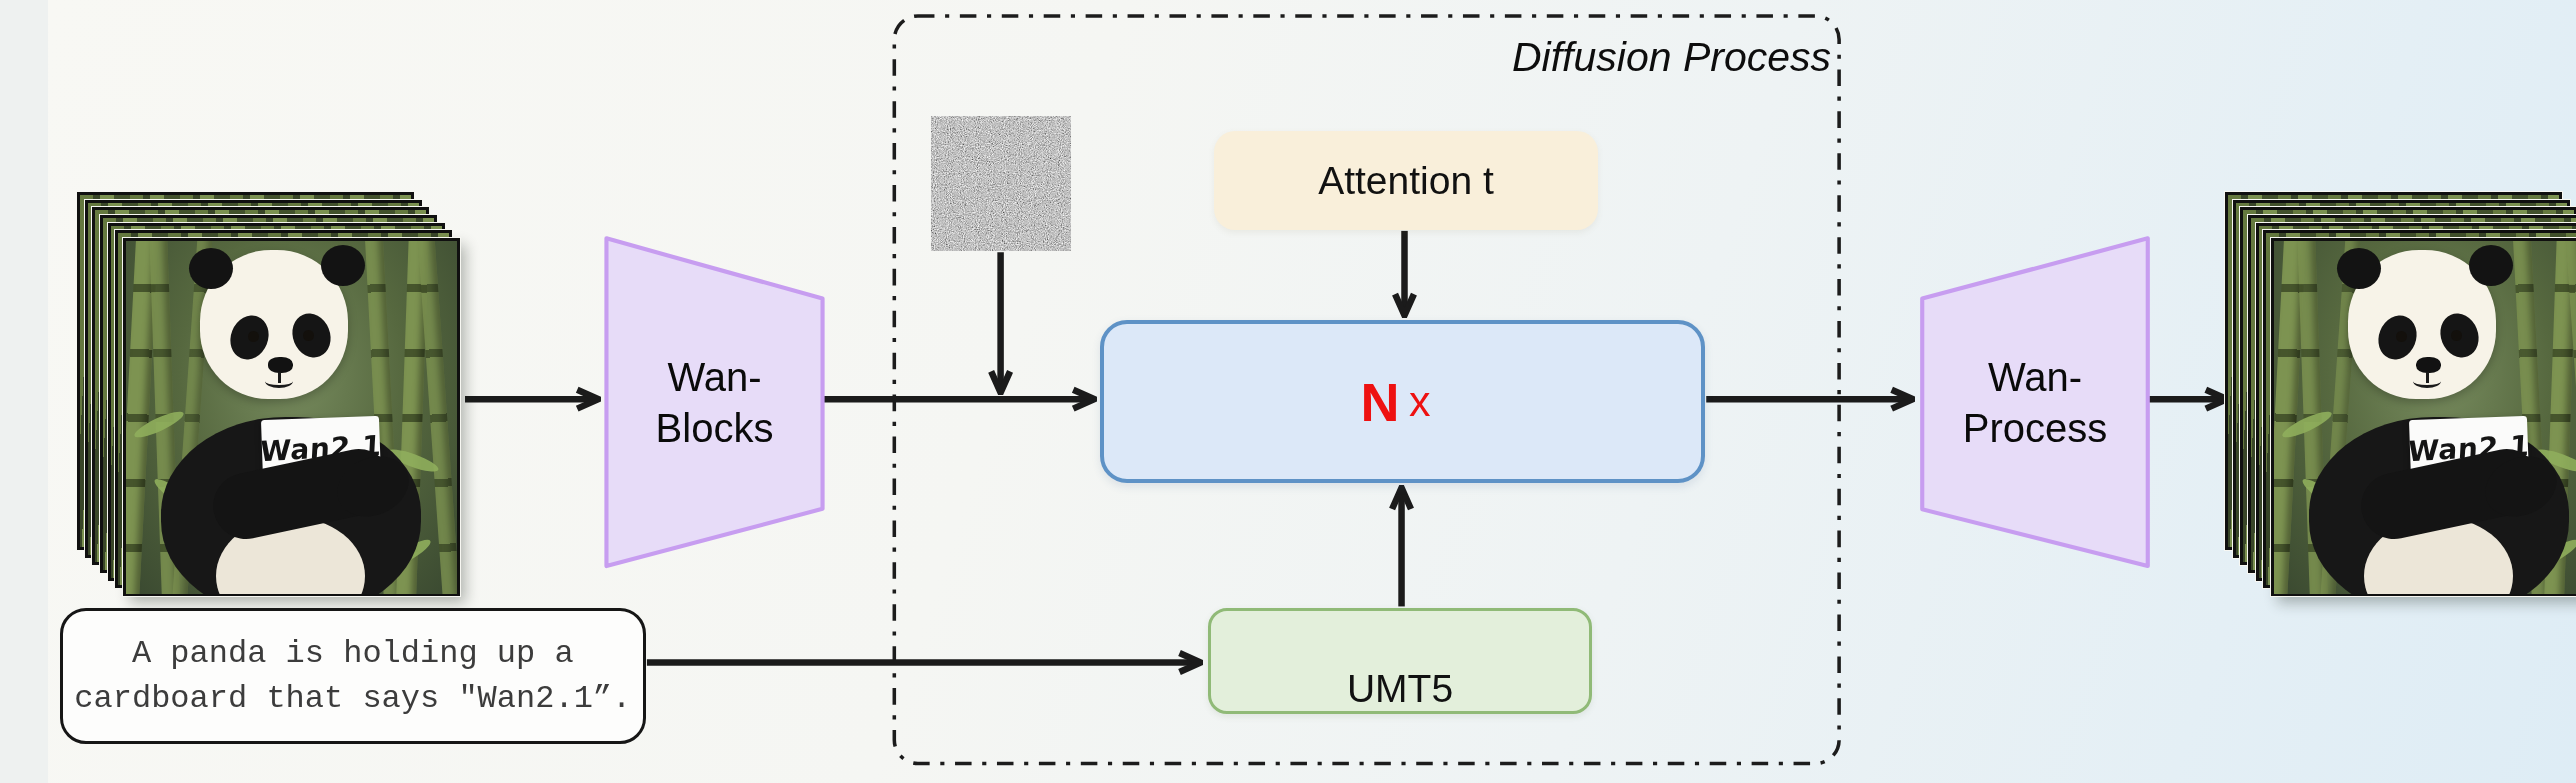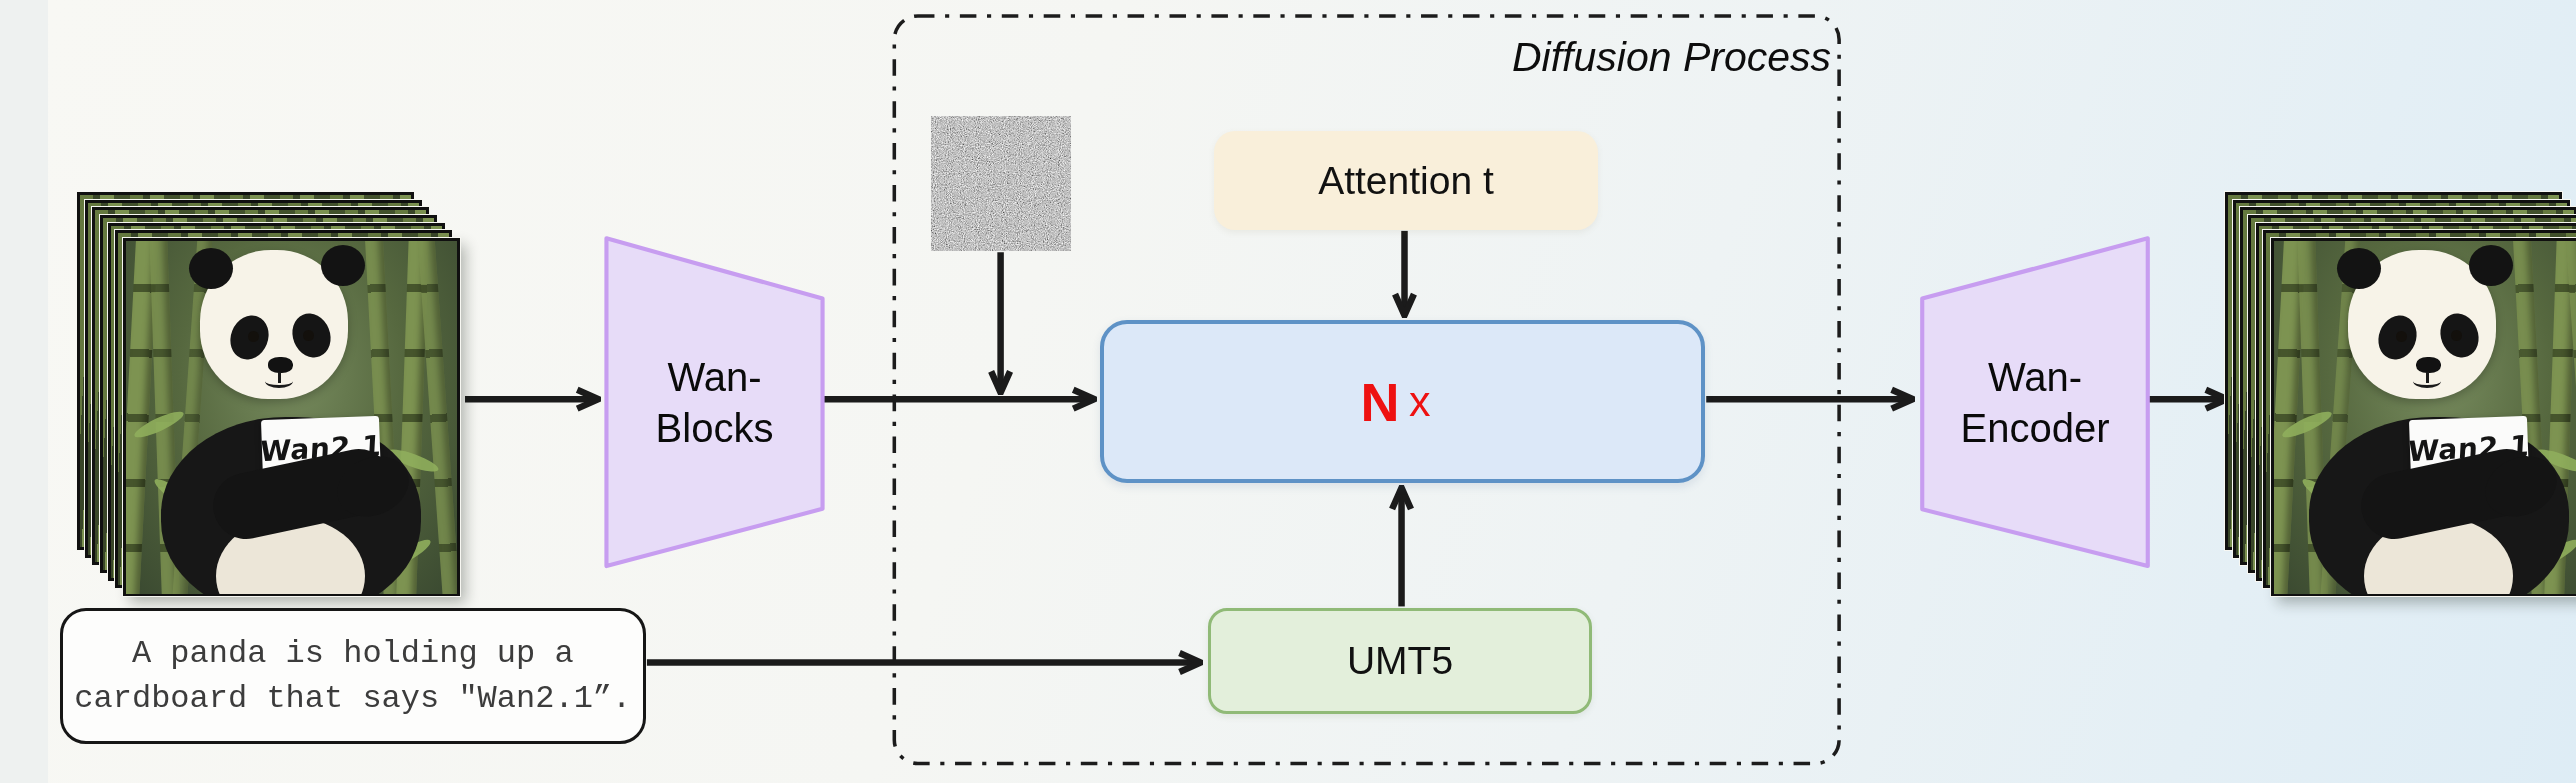--- a/index.html
+++ b/index.html
@@ -11,21 +11,21 @@
   }
   .abs{position:absolute;}
   svg.overlay{position:absolute;left:0;top:0;width:2576px;height:783px;z-index:1;}
   
   .node{position:absolute;display:flex;align-items:center;justify-content:center;z-index:3;box-sizing:border-box;text-align:center;}
   #timestep-box{left:1166px;top:131px;width:384px;height:99px;background:#f9efda;border-radius:21px;font-size:39px;box-shadow:0 2.4px 5.9px rgba(120,100,60,.08);}
   #dit-box{left:1052px;top:320px;width:605px;height:163px;background:#dce8f8;border:4.7px solid #5e92c6;border-radius:27px;box-shadow:0 3.5px 8.3px rgba(60,90,140,.12);}
   #dit-box .n{color:#ee1111;font-weight:bold;font-size:54px;margin-right:9.4px;}
   #dit-box .times{color:#ee1111;font-size:43px;margin-right:14px;}
   #dit-box .blk{color:#0c0c0c;font-size:52px;}
-  #umt5-box{left:1160px;top:608px;width:384px;height:106px;background:#e3efdb;border:3.5px solid #90ba77;border-radius:19px;font-size:39px;box-shadow:0 2.4px 5.9px rgba(80,110,60,.10);}
+  #umt5-box{left:1160px;top:608px;width:384px;height:106px;background:#e3efdb;border:3.5px solid #90ba77;border-radius:19px;font-size:39px;box-shadow:0 2.4px 5.9px rgba(80,110,60,.10);align-items:flex-end;}
   #prompt-box{left:11.8px;top:608px;width:586px;height:136px;background:#fdfdfc;border:3.5px solid #161616;border-radius:26px;flex-direction:column;font-size:32px;line-height:45px;color:#3c3c3c;font-family:Liberation Mono, monospace;}
   #diffusion-title{left:1346px;top:34px;width:437px;text-align:right;font-size:41px;font-style:italic;color:#0d0d0d;z-index:2;}
   #cross-attention-label{left:1378px;top:521px;font-size:38px;color:#0d0d0d;z-index:2;}
   .trap-label{position:absolute;display:flex;flex-direction:column;align-items:center;justify-content:center;font-size:40px;line-height:51px;z-index:3;color:#0a0a0a;}
   svg.trap{position:absolute;z-index:2;overflow:visible;}
   #noise-svg{position:absolute;left:883px;top:116px;z-index:2;}
   
   .stack{position:absolute;width:390px;height:413px;z-index:2;}
   .frame{position:absolute;width:337px;height:358px;box-sizing:border-box;border:3px solid #101010;outline:1.8px solid #f7f7f2;background:#3f4d33;}
   .frame.bamboo{background:repeating-linear-gradient(93deg,#65793f 0 13px,#394628 13px 20px,#7b9150 20px 34px,#42512c 34px 50px);}
@@ -159,21 +159,21 @@
   <div class="node" id="prompt-box">
     <div>A panda is holding up a</div>
     <div>cardboard that says "Wan2.1”.</div>
   </div>
 
   <svg class="trap" style="left:1870px;top:236px" width="234" height="333" viewBox="0 0 396 564">
     <polygon points="7,106 389,4 389,559 7,463" fill="#e7dcf8" stroke="#c79df0" stroke-width="7" stroke-linejoin="round"></polygon>
   </svg>
   <div class="trap-label" style="left:1870px;top:236px;width:234px;height:333px">
     <div>Wan-</div>
-    <div>Encoder</div>
+    <div>Process</div>
   </div>
 
   <div class="stack" id="stack-right" style="left:2177px;top:192px;">
     <div class="frame bamboo" style="left:0;top:0"></div>
     <div class="frame bamboo" style="left:7.7px;top:7.7px"></div>
     <div class="frame bamboo" style="left:15.4px;top:15.4px"></div>
     <div class="frame bamboo" style="left:23px;top:23px"></div>
     <div class="frame bamboo" style="left:31px;top:31px"></div>
     <div class="frame bamboo" style="left:38px;top:38px"></div>
     <div class="frame frame-front" style="left:46px;top:46px">

